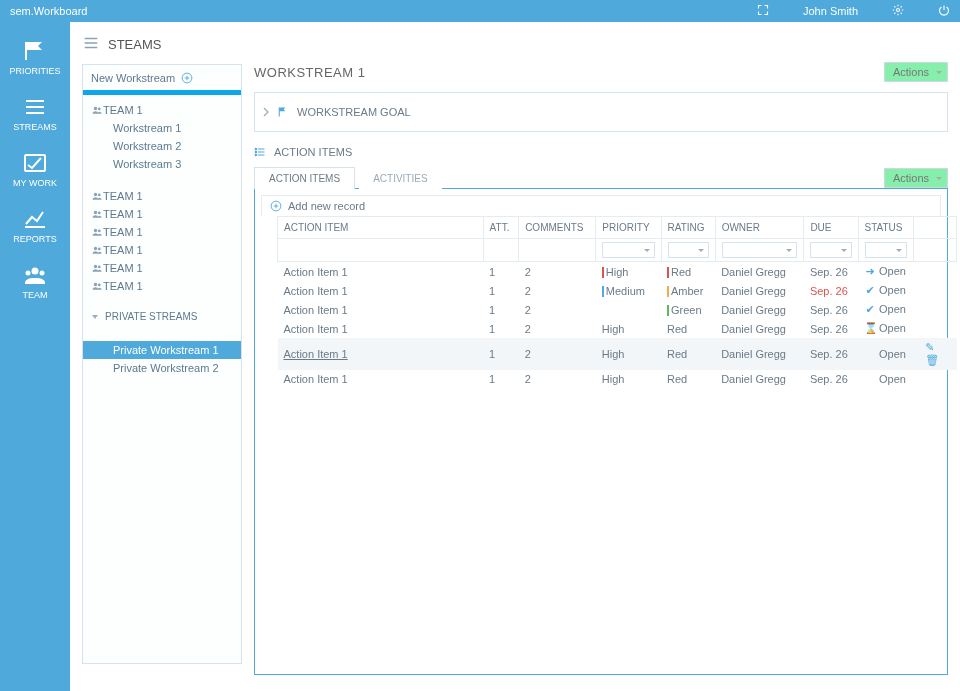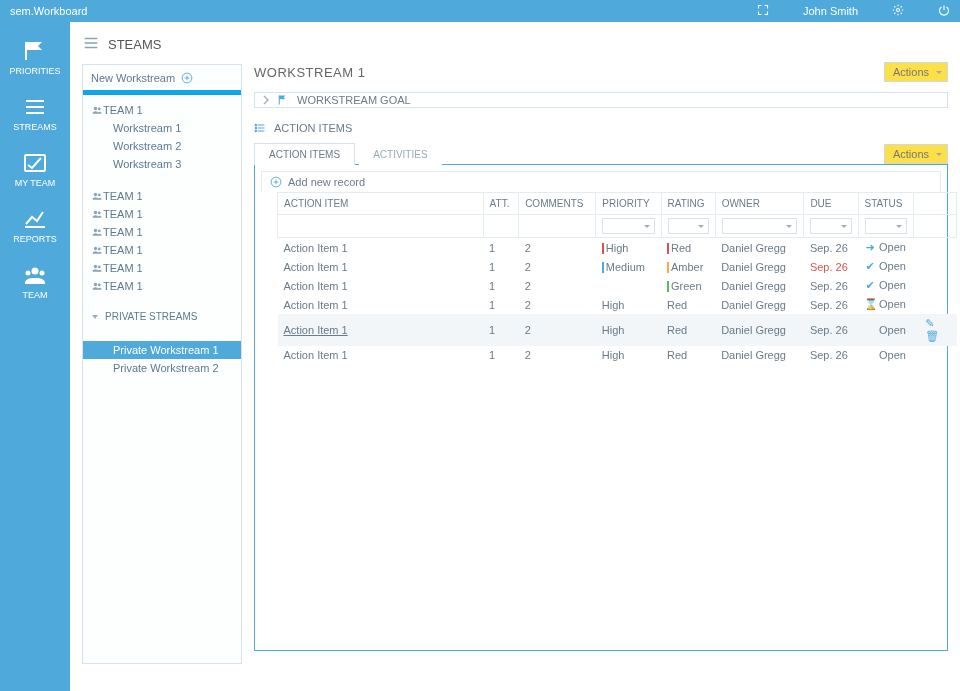--- a/index.html
+++ b/index.html
@@ -18,23 +18,23 @@
 .panel { border: 1px solid #d7e3ec; background: #fdfefe; }
 .btn-new { height: 30px; display: flex; align-items: center; border-bottom: 5px solid #0ea5e9; padding: 0 8px; font-size: 11px; color: #5d7a91; gap: 6px; cursor: pointer; }
 .tree { font-size: 11px; color: #5d7a91; padding: 6px 0; }
 .tree .grp { padding: 3px 8px; display: flex; align-items: center; cursor: pointer; }
 .tree .leaf { padding: 3px 8px 3px 30px; cursor: pointer; }
 .tree .leaf.sel { background: #4fa9db; color: #fff; margin-top: 16px; }
 .tree .sec { padding: 6px 8px 3px 8px; display: flex; align-items: center; gap: 6px; font-size: 10px; }
 .right-head { display: flex; align-items: center; margin-bottom: 10px; }
 .right-head .title { font-size: 13px; color: #666; letter-spacing: 0.5px; }
 .right-head .sp { flex: 1; }
-.dd-actions { border: 1px solid #cfd8e0; font-size: 11px; color: #777; padding: 3px 18px 3px 8px; position: relative; cursor: pointer; background: #fde047; }
+.dd-actions { border: 1px solid #cfd8e0; font-size: 11px; color: #777; padding: 3px 18px 3px 8px; position: relative; cursor: pointer; background: #86efac; }
 .dd-actions::after { content: ""; position: absolute; right: 5px; top: 8px; border: 3px solid transparent; border-top-color: #aaa; }
-.goal-bar { border: 1px solid #d7e3ec; height: 16px; display: flex; align-items: center; gap: 8px; padding: 0 8px; font-size: 11px; color: #6a7b89; margin-bottom: 14px; }
+.goal-bar { border: 1px solid #d7e3ec; height: 40px; display: flex; align-items: center; gap: 8px; padding: 0 8px; font-size: 11px; color: #6a7b89; margin-bottom: 14px; }
 .sub-head { display: flex; align-items: center; gap: 8px; font-size: 11px; color: #6a7b89; margin-bottom: 8px; }
 .tabs-row { display: flex; align-items: flex-end; }
 .tab { border: 1px solid #d7e3ec; border-bottom: none; padding: 5px 14px; font-size: 10px; color: #6a7b89; margin-right: 4px; cursor: pointer; position: relative; top: 1px; background: #fff; }
 .tab.inactive { border: none; color: #9aaab7; }
 .tabs-row .sp { flex: 1; }
 .grid-wrap { border: 1px solid #4fa9db; padding: 6px; }
 .add-rec { border: 1px solid #e4ecf2; padding: 4px 8px; font-size: 11px; color: #6a7b89; display: flex; align-items: center; gap: 6px; cursor: pointer; border-bottom: none; }
 table.grid { width: 100%; border-collapse: collapse; font-size: 11px; color: #6a7b89; margin-left: 16px; }
 table.grid th { text-align: left; font-weight: normal; padding: 5px 6px; border: 1px solid #e4ecf2; font-size: 10px; }
 table.grid td { padding: 3px 6px; }
@@ -92,21 +92,21 @@
         <svg width="26" height="22" viewBox="0 0 26 22" stroke="#fff" stroke-width="2">
           <path d="M4 5h18M4 11h18M4 17h18"></path>
         </svg>
         <div>STREAMS</div>
       </div>
       <div class="nav-item">
         <svg width="26" height="22" viewBox="0 0 26 22" fill="none" stroke="#fff" stroke-width="2">
           <rect x="3" y="3" width="20" height="16" rx="1"></rect>
           <path d="M6 13l4 3 9-10"></path>
         </svg>
-        <div>MY TEAM</div>
+        <div>MY WORK</div>
       </div>
       <div class="nav-item">
         <svg width="26" height="22" viewBox="0 0 26 22" fill="none" stroke="#fff" stroke-width="2">
           <path d="M3 19h20"></path>
           <path d="M4 16l6-7 5 4 6-9"></path>
         </svg>
         <div>REPORTS</div>
       </div>
       <div class="nav-item">
         <svg width="26" height="22" viewBox="0 0 26 22" fill="#fff">

